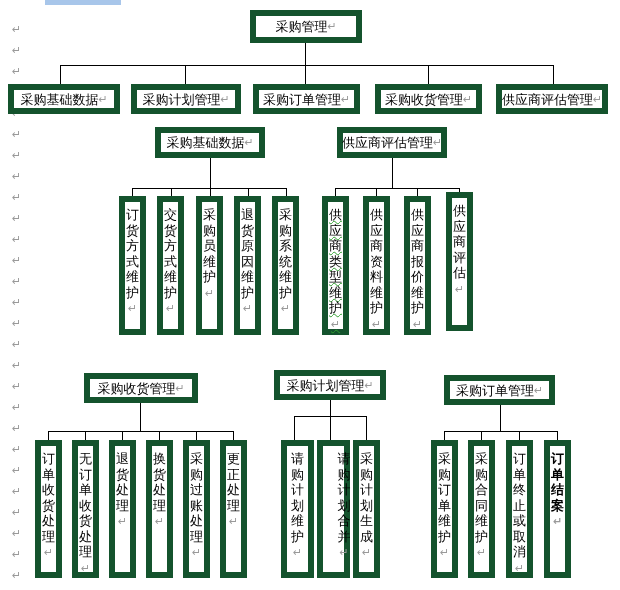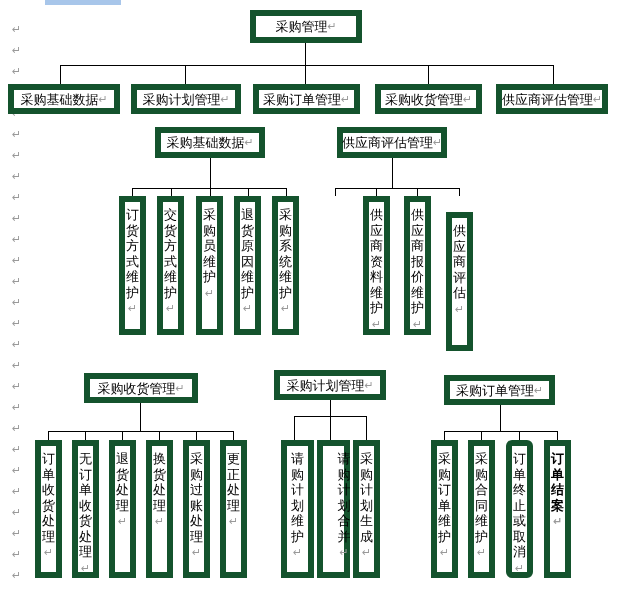--- a/index.html
+++ b/index.html
@@ -176,27 +176,30 @@
     <span>供应商评估管理</span>
       <span class="pilcrow">↵</span>
   </div>
   <div class="ln v" style="left:392px;top:158px;height:30px;"></div>
   <div class="ln h" style="left:335px;top:188px;width:124px;"></div>
   <div class="ln v" style="left:335px;top:188px;height:8px;"></div>
   <div class="ln v" style="left:376px;top:188px;height:8px;"></div>
   <div class="ln v" style="left:417px;top:188px;height:8px;"></div>
   <div class="ln v" style="left:459px;top:188px;height:8px;"></div>
 
+  <div class="node vert" style="left:322px;top:196px;width:27px;height:139px;">
+    <span class="vtext squiggle">供应商类型维护<span class="pilcrow">↵</span></span>
+  </div>
   <div class="node vert" style="left:404px;top:196px;width:27px;height:139px;">
     <span class="vtext">供应商报价维护<span class="pilcrow">↵</span></span>
   </div>
   <div class="node vert" style="left:363px;top:196px;width:27px;height:139px;">
     <span class="vtext">供应商资料维护<span class="pilcrow">↵</span></span>
   </div>
-  <div class="node vert" style="left:446px;top:212px;width:27px;height:139px;">
+  <div class="node vert" style="left:446px;top:192px;width:27px;height:139px;">
     <span class="vtext">供应商评估<span class="pilcrow">↵</span></span>
   </div>
 
   <div class="node horiz" style="left:84px;top:373px;width:114px;height:30px;">
     <span>采购收货管理</span>
       <span class="pilcrow">↵</span>
   </div>
   <div class="ln v" style="left:140px;top:403px;height:28px;"></div>
   <div class="ln h" style="left:48px;top:431px;width:186px;"></div>
   <div class="ln v" style="left:48px;top:431px;height:9px;"></div>
@@ -255,20 +258,20 @@
   <div class="ln v" style="left:481px;top:431px;height:9px;"></div>
   <div class="ln v" style="left:519px;top:431px;height:9px;"></div>
   <div class="ln v" style="left:557px;top:431px;height:9px;"></div>
 
   <div class="node vert" style="left:431px;top:440px;width:27px;height:138px;">
     <span class="vtext">采购订单维护<span class="pilcrow">↵</span></span>
   </div>
   <div class="node vert" style="left:468px;top:440px;width:27px;height:138px;">
     <span class="vtext">采购合同维护<span class="pilcrow">↵</span></span>
   </div>
-  <div class="node vert" style="left:506px;top:440px;width:27px;height:138px;border-radius:6px;">
+  <div class="node vert" style="left:506px;top:440px;width:27px;height:138px;">
     <span class="vtext">订单终止或取消<span class="pilcrow">↵</span></span>
   </div>
   <div class="node vert" style="left:544px;top:440px;width:27px;height:138px;font-weight:bold;">
     <span class="vtext">订单结案<span class="pilcrow">↵</span></span>
   </div>
 
 </div>
 
 </body></html>

